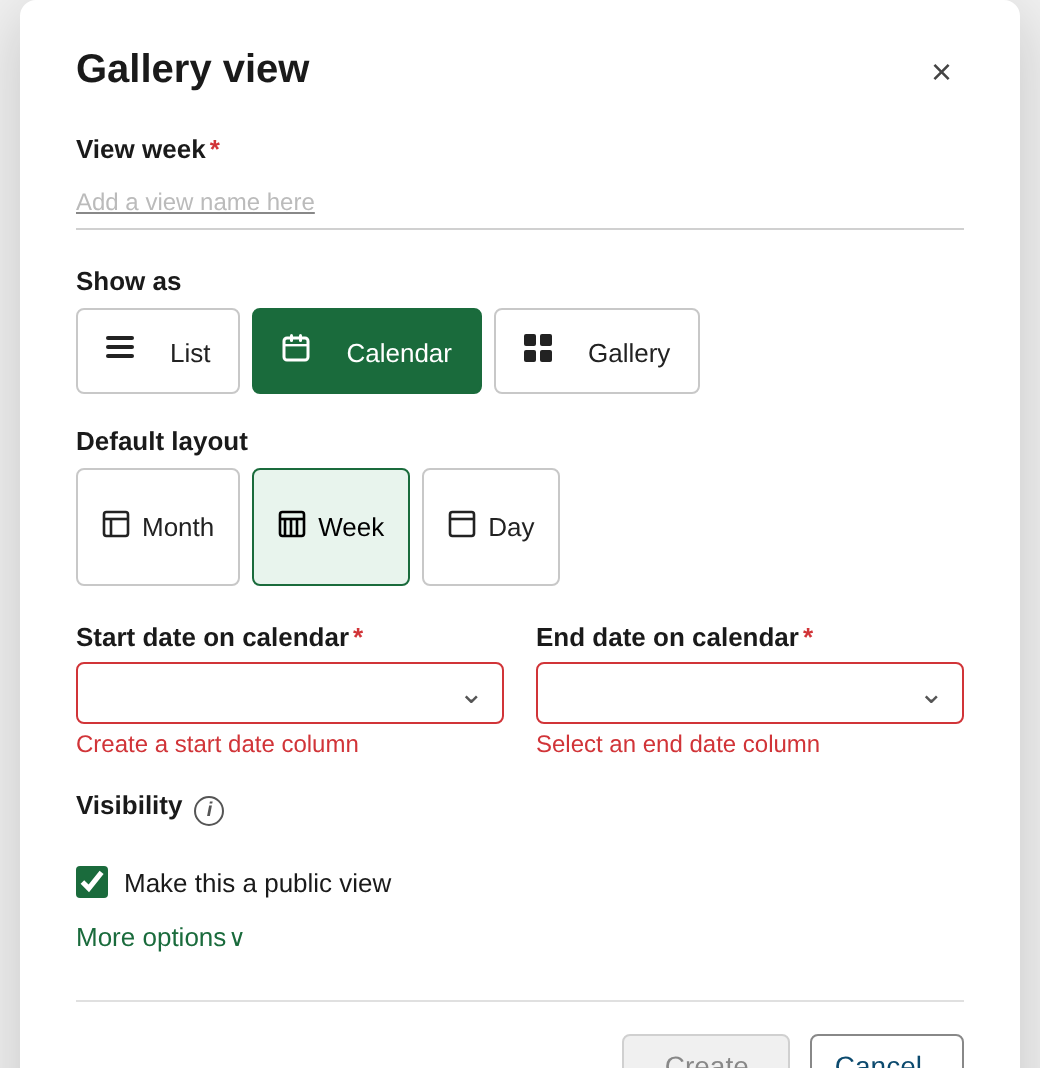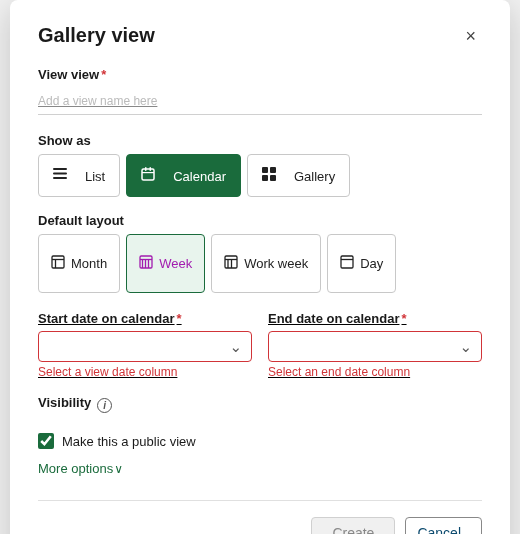--- a/index.html
+++ b/index.html
@@ -96,27 +96,26 @@
       border-radius: 4px;
       background: #fff;
       font-size: 13px;
       color: #222;
       cursor: pointer;
       font-family: inherit;
     }
     .layout-btn.active {
       background: #e8f4ed;
       border-color: #1a6b3c;
-      color: #a21caf;
+      color: #000000;
     }
     .date-row {
       display: flex;
       gap: 16px;
       margin-bottom: 6px;
-      text-decoration: underline;
     }
     .date-field {
       flex: 1;
     }
     .date-label {
       font-size: 13px;
       font-weight: 600;
       color: #1a1a1a;
       margin-bottom: 5px;
     }
@@ -235,21 +234,21 @@
 
 <div class="dialog">
 
   <div class="dialog-header">
     <span class="dialog-title">Gallery view</span>
     <button class="close-btn">×</button>
   </div>
 
   <div>
     <div class="section-label">
-      <span>View view</span><span class="required">*</span>
+      <span>View week</span><span class="required">*</span>
     </div>
     <input class="view-name-input" type="text" placeholder="Add a view name here" style="">
   </div>
 
   <div class="show-as-row">
     <div class="section-label">Show as</div>
     <div class="btn-group">
       <button class="view-btn">
         <span>
           <svg width="14" height="14" viewBox="0 0 14 14" fill="currentColor">
@@ -302,31 +301,20 @@
         <span>
           <svg width="14" height="14" viewBox="0 0 14 14" fill="none" stroke="currentColor" stroke-width="1.3">
               <rect x="1" y="1" width="12" height="12" rx="1.2"></rect>
               <line x1="1" y1="4.5" x2="13" y2="4.5"></line>
               <line x1="3.5" y1="4.5" x2="3.5" y2="13"></line>
               <line x1="6.5" y1="4.5" x2="6.5" y2="13"></line>
               <line x1="9.5" y1="4.5" x2="9.5" y2="13"></line>
             </svg>
         </span>
         <span>Week</span>
-      </button>
-      <button class="layout-btn">
-        <span>
-          <svg width="14" height="14" viewBox="0 0 14 14" fill="none" stroke="currentColor" stroke-width="1.3">
-              <rect x="1" y="1" width="12" height="12" rx="1.2"></rect>
-              <line x1="1" y1="4.5" x2="13" y2="4.5"></line>
-              <line x1="4" y1="4.5" x2="4" y2="13"></line>
-              <line x1="7.5" y1="4.5" x2="7.5" y2="13"></line>
-            </svg>
-        </span>
-        <span>Work week</span>
       </button>
       <button class="layout-btn">
         <span>
           <svg width="14" height="14" viewBox="0 0 14 14" fill="none" stroke="currentColor" stroke-width="1.3">
               <rect x="1" y="1" width="12" height="12" rx="1.2"></rect>
               <line x1="1" y1="4.5" x2="13" y2="4.5"></line>
             </svg>
         </span>
         <span>Day</span>
       </button>
@@ -336,21 +324,21 @@
   <div class="date-row">
     <div class="date-field">
       <div class="date-label">
         <span>Start date on calendar</span><span class="required">*</span>
       </div>
       <div class="date-select-wrap">
         <select class="date-select">
           <option value=""></option>
         </select>
       </div>
-      <div class="date-error">Select a view date column</div>
+      <div class="date-error">Create a start date column</div>
     </div>
     <div class="date-field">
       <div class="date-label">
         <span>End date on calendar</span><span class="required">*</span>
       </div>
       <div class="date-select-wrap">
         <select class="date-select">
           <option value=""></option>
         </select>
       </div>

